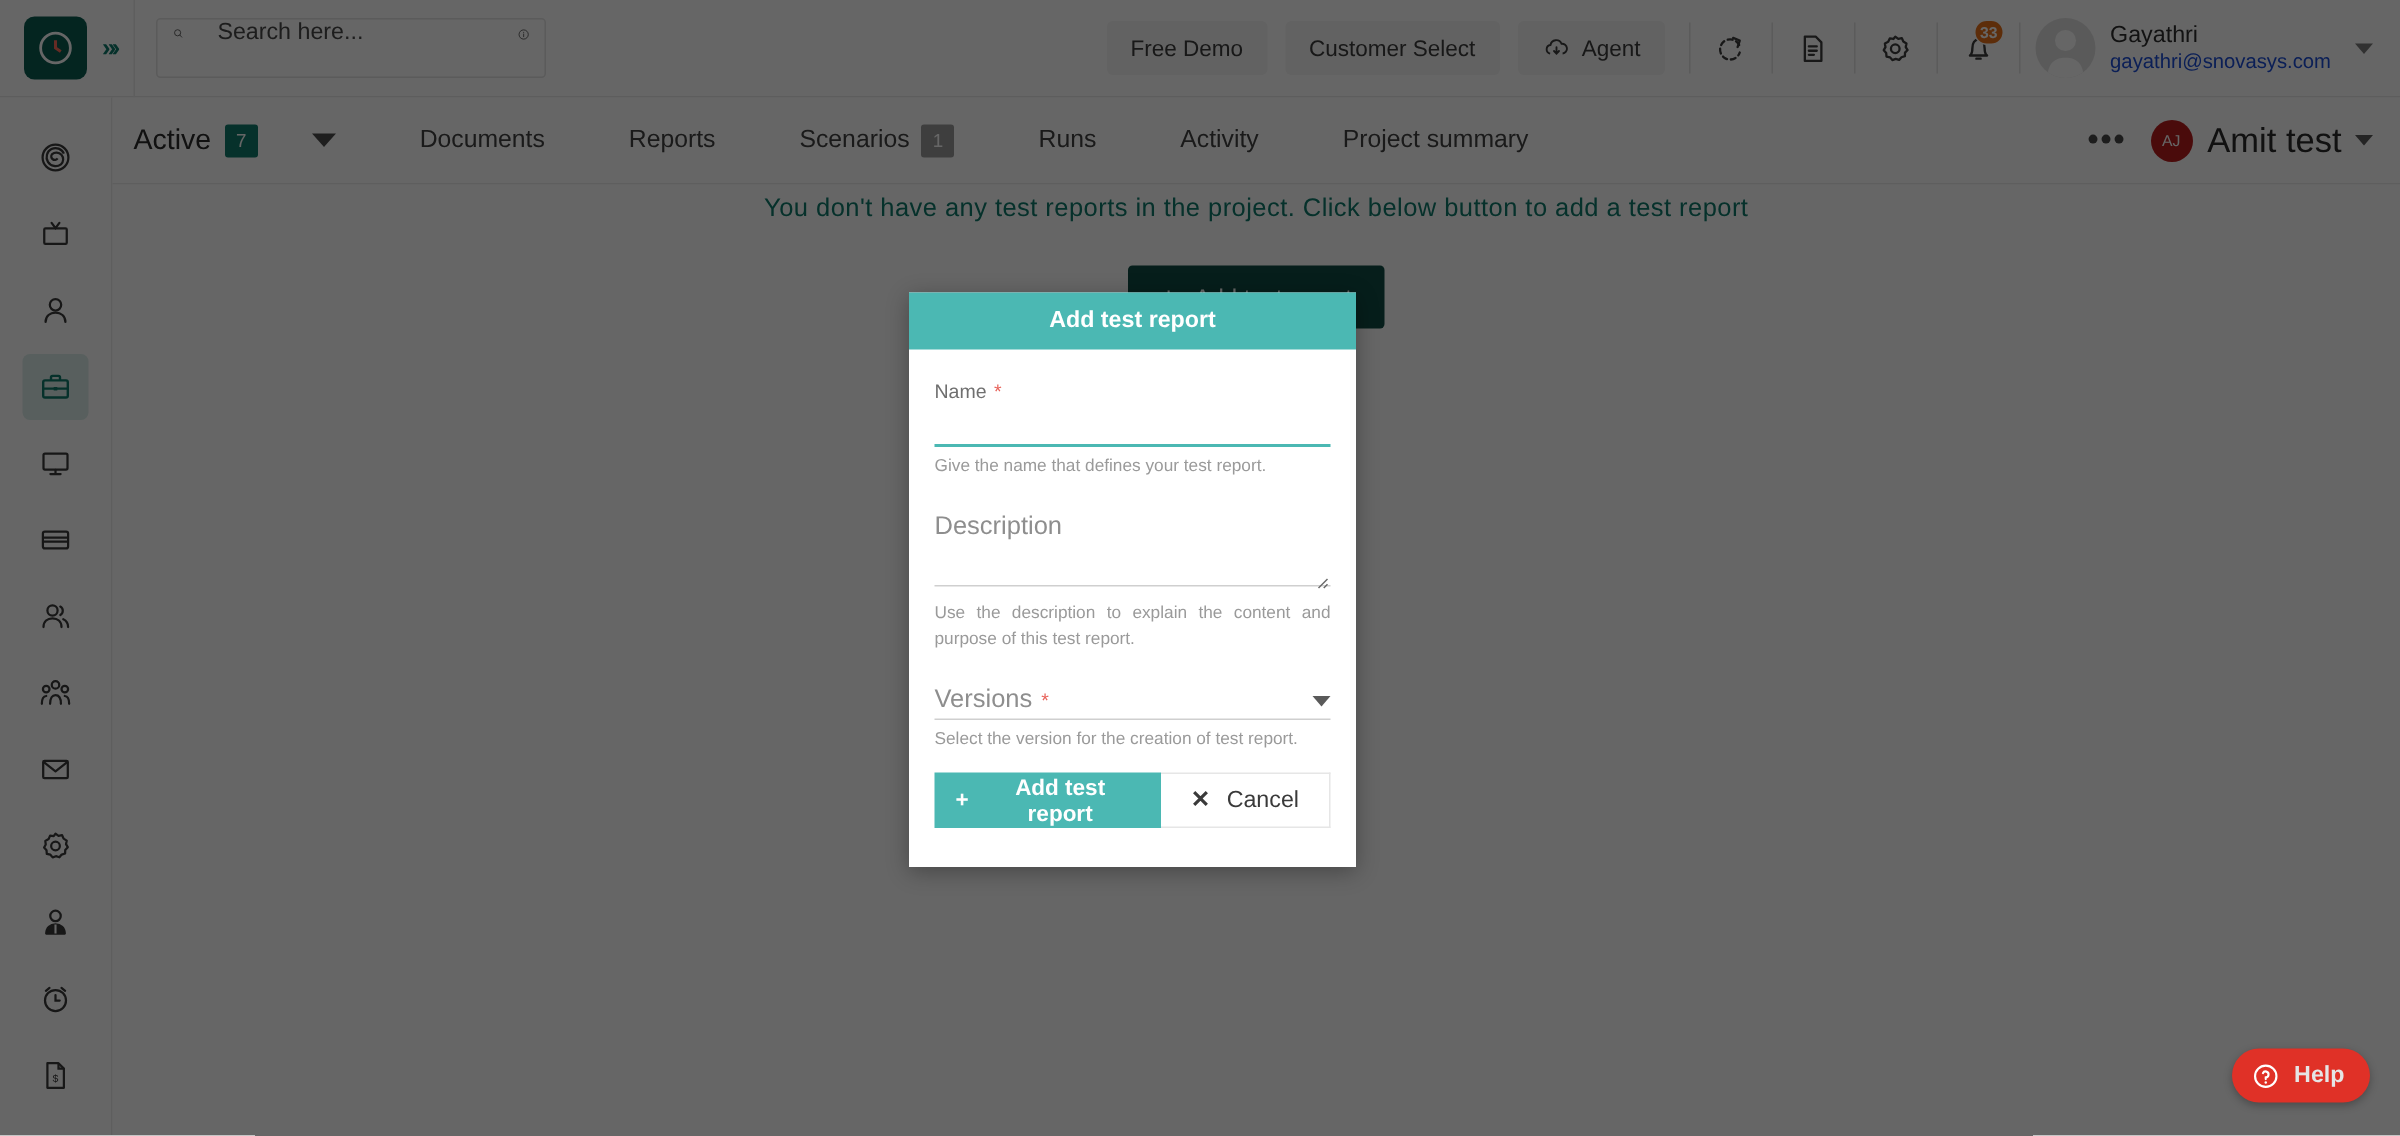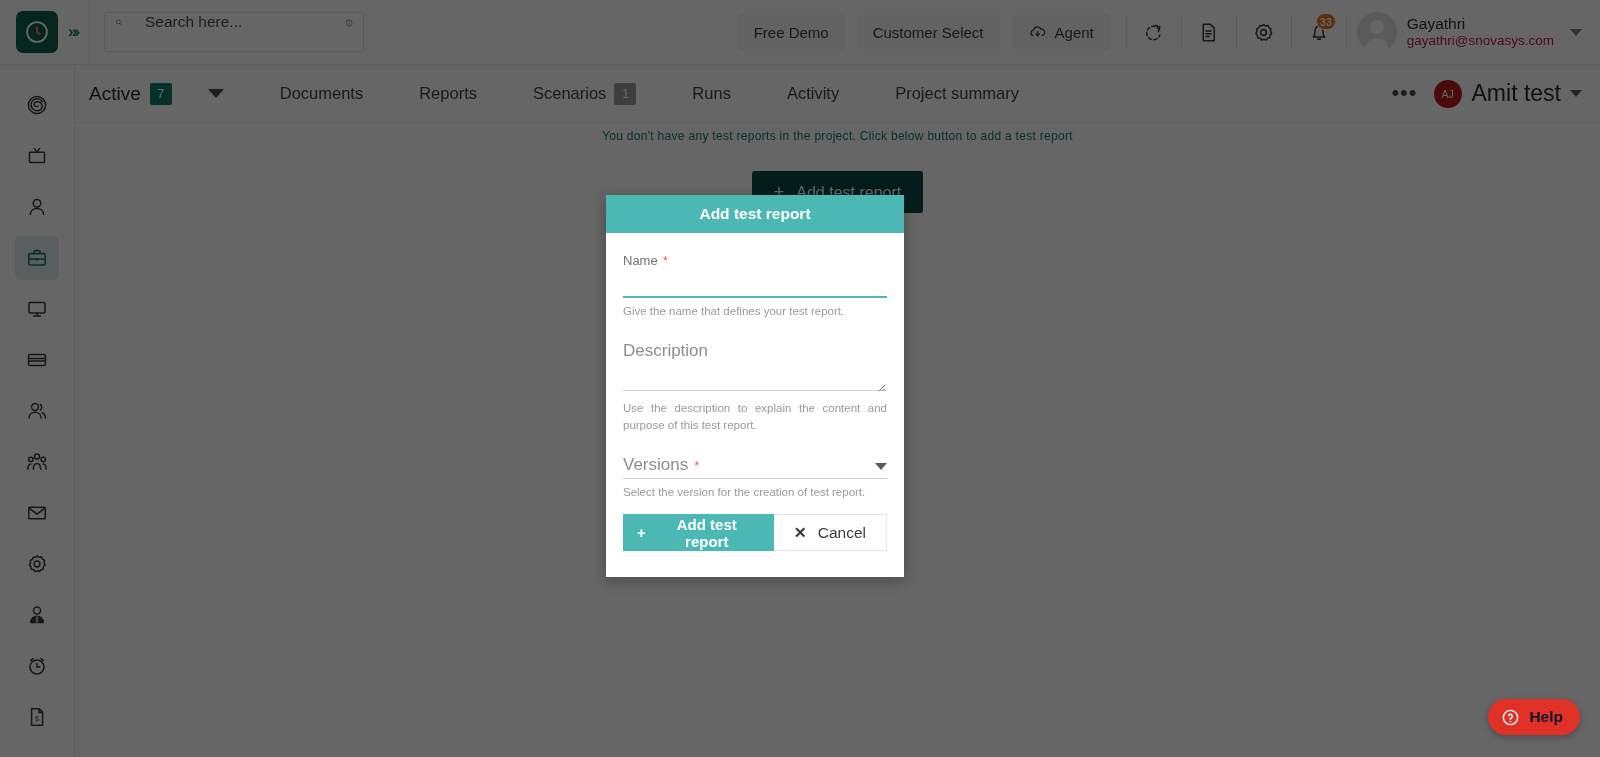--- a/index.html
+++ b/index.html
@@ -115,21 +115,21 @@
   }
   .avatar-circle {
     width: 40px; height: 40px; border-radius: 50%;
     background: #e2e2e2;
     display: flex; align-items: flex-end; justify-content: center;
     overflow: hidden;
     flex: none;
   }
   .user-text { line-height: 1.25; }
   .user-name { font-size: 15.5px; color: #2f2f2f; }
-  .user-mail { font-size: 13.5px; color: #be185d; }
+  .user-mail { font-size: 13.5px; color: #1d4ed8; }
   .caret-down {
     width: 0; height: 0;
     border-left: 6px solid transparent;
     border-right: 6px solid transparent;
     border-top: 7px solid #7b7b7b;
     margin-right: 18px; margin-left: 8px;
     flex: none;
   }
 
   
@@ -222,21 +222,21 @@
   
   .content-area {
     position: absolute;
     left: 75px; top: 123px;
     width: 1525px; height: 634px;
     background: #ffffff;
   }
   .empty-msg {
     text-align: center;
     margin-top: 6px;
-    font-size: 12px;
+    font-size: 17px;
     color: #0f7b6c;
     letter-spacing: .3px;
   }
   .add-report-btn-bg {
     display: block;
     margin: 28px auto 0;
     background: #0f4d44;
     color: #ffffff;
     border: none;
     height: 42px;
@@ -375,21 +375,21 @@
 
   
   .help-btn {
     position: absolute;
     right: 20px; bottom: 22px;
     z-index: 70;
     height: 36px;
     padding: 0 17px 0 13px;
     border-radius: 18px;
     background: #e03127;
-    color: #0f172a;
+    color: #e5e5e5;
     display: flex; align-items: center; gap: 9px;
     font-size: 15.5px;
     font-weight: 700;
     cursor: pointer;
     box-shadow: 0 2px 6px rgba(0,0,0,.28);
   }
 
   svg { display: block; }
 </style>
 </head>

